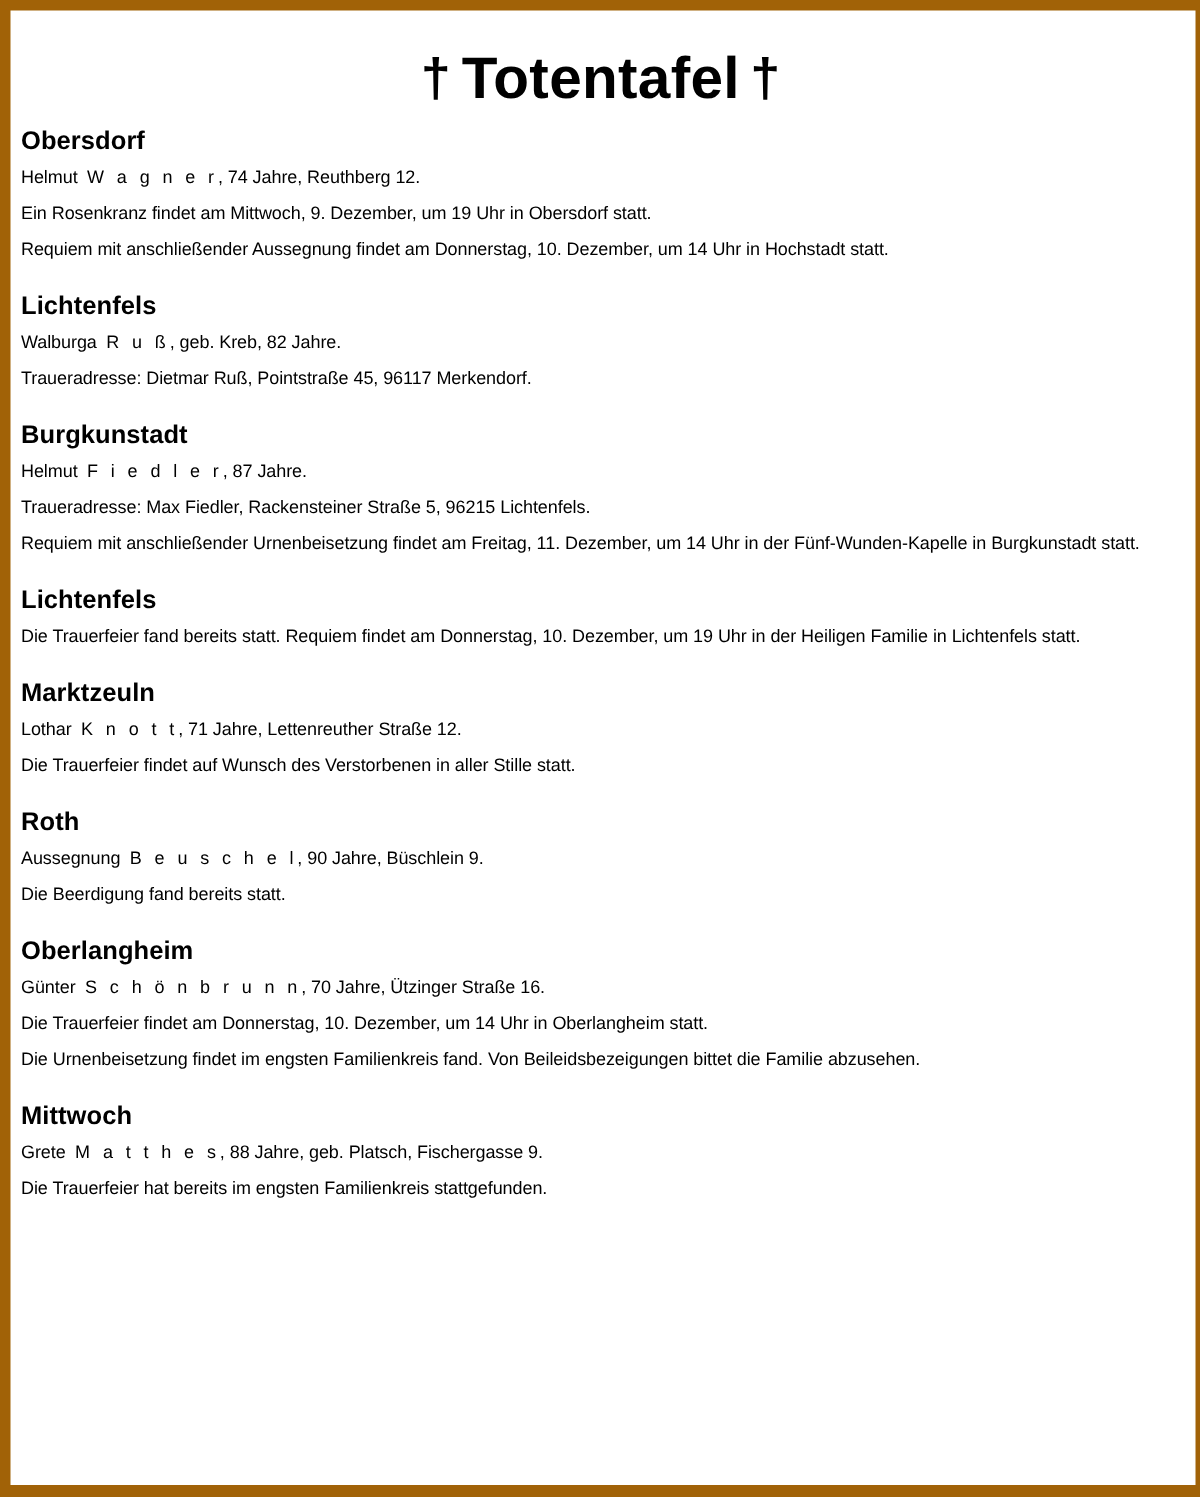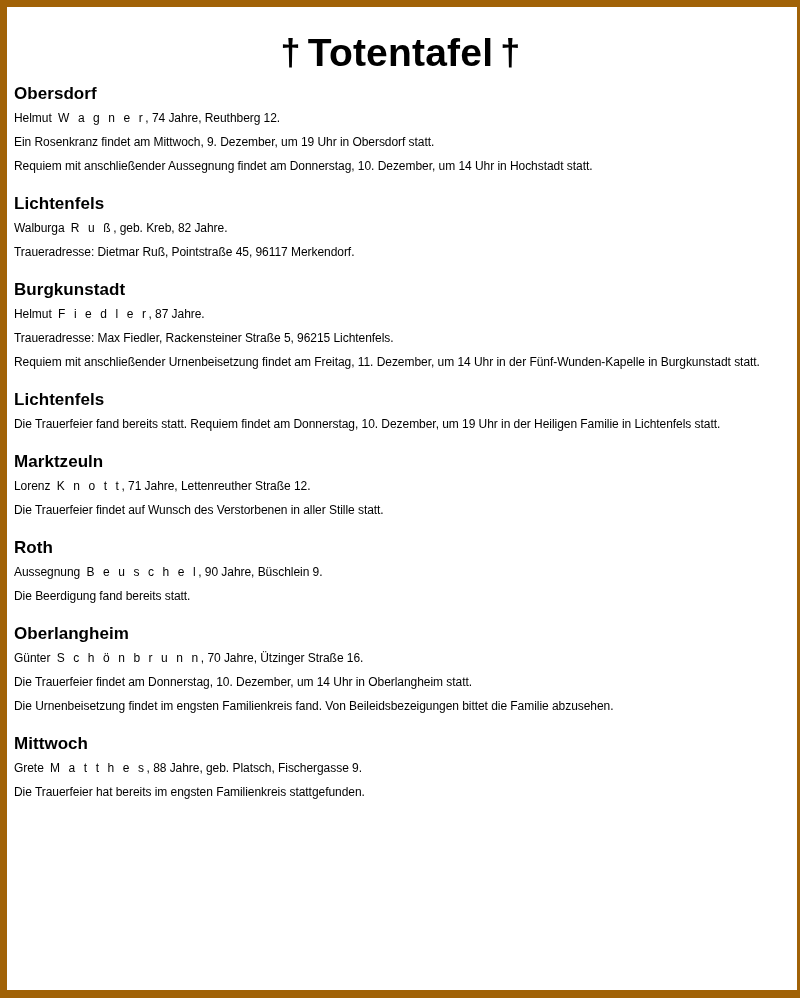--- a/index.html
+++ b/index.html
@@ -131,21 +131,21 @@
             <div class="line person"><span class="given">Helmut</span> <span class="surname">F i e d l e r</span><span class="rest">, 87 Jahre.</span></div>
             <div class="line">Traueradresse: Max Fiedler, Rackensteiner Straße 5, 96215 Lichtenfels.</div>
             <div class="line">Requiem mit anschließender Urnenbeisetzung findet am Freitag, 11. Dezember, um 14 Uhr in der Fünf-Wunden-Kapelle in Burgkunstadt statt.</div>
           </div>
           <div class="notice">
             <div class="place">Lichtenfels</div>
             <div class="line">Die Trauerfeier fand bereits statt. Requiem findet am Donnerstag, 10. Dezember, um 19 Uhr in der Heiligen Familie in Lichtenfels statt.</div>
           </div>
           <div class="notice">
             <div class="place">Marktzeuln</div>
-            <div class="line person"><span class="given">Lorenz</span> <span class="surname">K n o t t</span><span class="rest">, 71 Jahre, Lettenreuther Straße 12.</span></div>
+            <div class="line person"><span class="given">Lothar</span> <span class="surname">K n o t t</span><span class="rest">, 71 Jahre, Lettenreuther Straße 12.</span></div>
             <div class="line">Die Trauerfeier findet auf Wunsch des Verstorbenen in aller Stille statt.</div>
           </div>
           <div class="notice">
             <div class="place">Roth</div>
             <div class="line person"><span class="given">Aussegnung</span> <span class="surname">B e u s c h e l</span><span class="rest">, 90 Jahre, Büschlein 9.</span></div>
             <div class="line">Die Beerdigung fand bereits statt.</div>
           </div>
           <div class="notice">
             <div class="place">Oberlangheim</div>
             <div class="line person"><span class="given">Günter</span> <span class="surname">S c h ö n b r u n n</span><span class="rest">, 70 Jahre, Ützinger Straße 16.</span></div>

